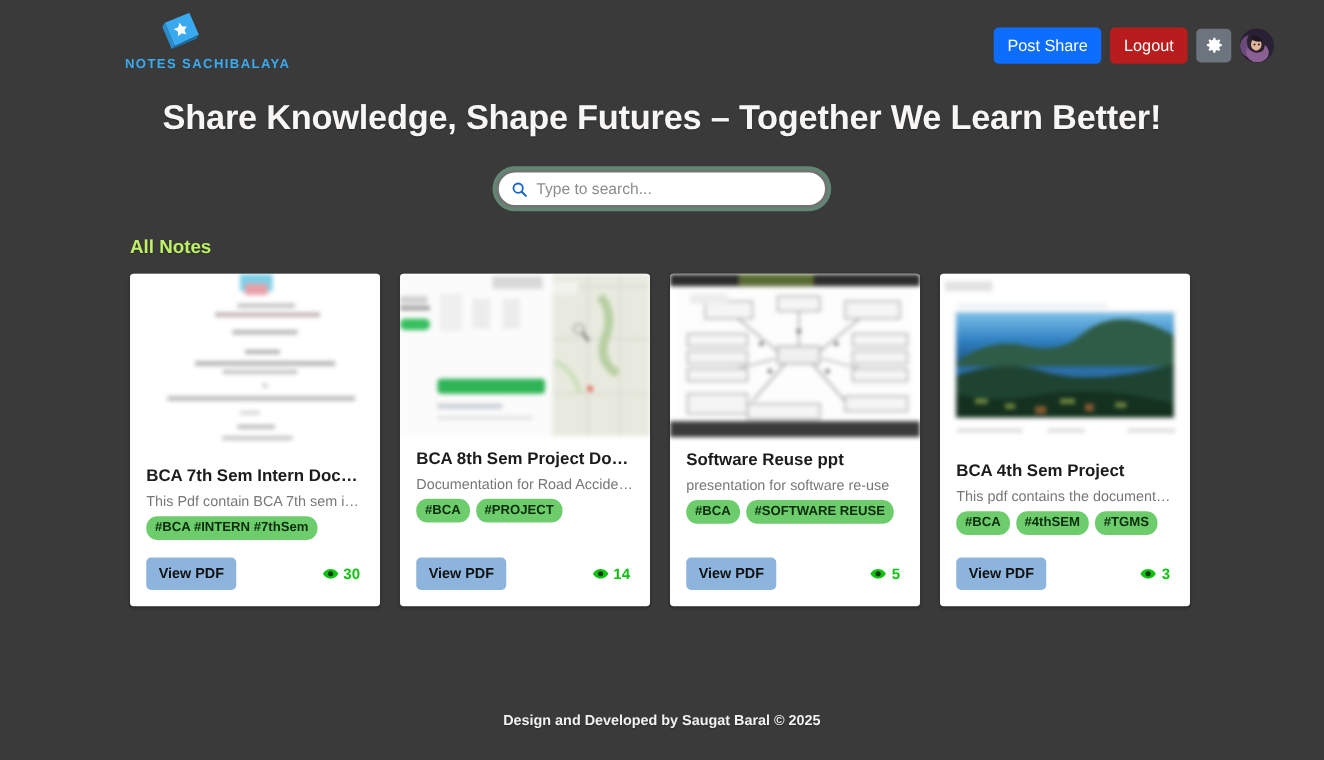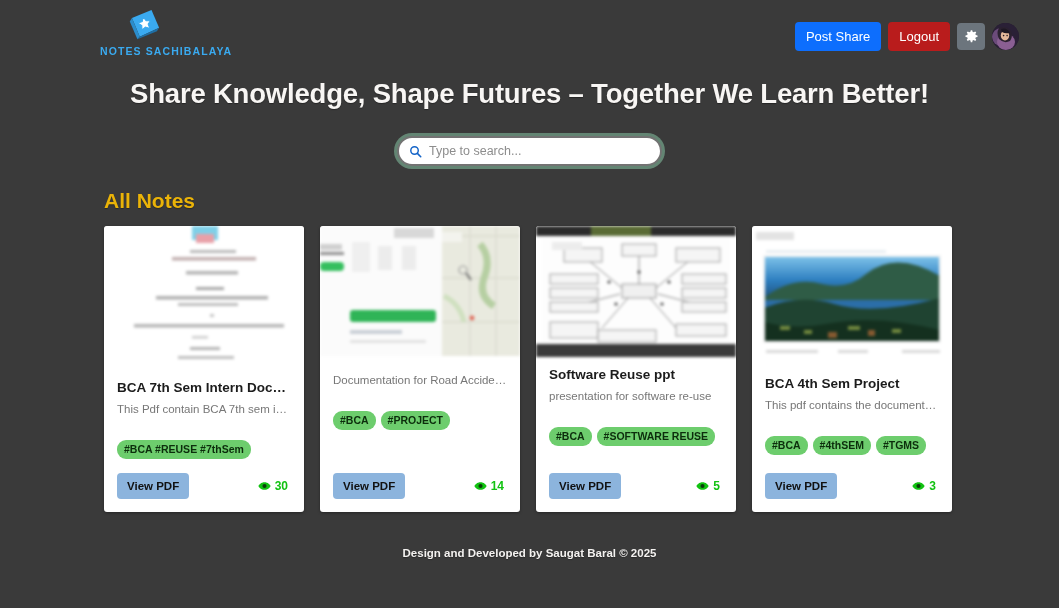--- a/index.html
+++ b/index.html
@@ -122,23 +122,23 @@
     font-family: "Liberation Sans", sans-serif;
     font-size: 12.5px;
     color: #333;
     background: transparent;
   }
   .search-input::placeholder { color: #8d8d8d; }
 
   
   .section-title {
     margin: 23px 0 0 104px;
-    font-size: 21px;
-    font-weight: bold;
-    color: #eab308;
+    font-size: 15px;
+    font-weight: bold;
+    color: #bef264;
     text-shadow: 0 1px 1px rgba(0,0,0,.3);
   }
 
   
   .cards {
     margin: 13px 0 0 104px;
     display: flex;
     gap: 16px;
     width: 848px;
   }
@@ -176,21 +176,21 @@
   }
   .card-desc {
     margin-top: 8px;
     font-size: 11.5px;
     color: #777777;
     white-space: nowrap;
     overflow: hidden;
     text-overflow: ellipsis;
   }
   .tags {
-    margin-top: 25px;
+    margin-top: 5px;
     display: flex;
     flex-wrap: wrap;
     gap: 5px;
   }
   .tag {
     background: #6dcd6d;
     color: #0c2d0c;
     font-size: 10.5px;
     font-weight: bold;
     border-radius: 9px;
@@ -223,21 +223,21 @@
     font-weight: bold;
     color: #12c212;
     padding-right: 3px;
   }
 
   
   .footer {
     position: absolute;
     left: 0;
     right: 0;
-    top: 547px;
+    top: 571px;
     text-align: center;
     font-size: 11.5px;
     font-weight: bold;
     color: #f4f2f0;
     text-shadow: 0 1px 1px rgba(0,0,0,.3);
   }
 </style>
 </head>
 <body>
 
@@ -311,21 +311,21 @@
         <rect x="30" y="98" width="150" height="3.5" fill="#b6b6b6"></rect>
         <rect x="88" y="110" width="16" height="2.5" fill="#cccccc"></rect>
         <rect x="86" y="121" width="30" height="3" fill="#b4b4b4"></rect>
         <rect x="74" y="130" width="56" height="3" fill="#bfbfbf"></rect>
       </svg>
     </div>
     <div class="card-body">
       <div class="card-title">BCA 7th Sem Intern Docu…</div>
       <div class="card-desc">This Pdf contain BCA 7th sem int…</div>
       <div class="tags">
-        <span class="tag">#BCA #REUSE #7thSem</span>
+        <span class="tag">#BCA #INTERN #7thSem</span>
       </div>
       <div class="card-footer">
         <button class="view-pdf">View PDF</button>
         <span class="views">
           <svg width="13" height="10" viewBox="0 0 20 13">
             <path d="M10 0.6C4.8.6 1.4 4.4.6 6.5c.8 2.1 4.2 5.9 9.4 5.9s8.6-3.8 9.4-5.9C18.6 4.4 15.2.6 10 .6z" fill="#12c212"></path>
             <circle cx="10" cy="6.5" r="3.2" fill="#0a3d0a"></circle>
           </svg>
           <span>30</span>
         </span>
@@ -353,20 +353,21 @@
         <path d="M150 0 v130 M176 0 v130" stroke="#dadbd0" stroke-width="1.4"></path>
         <path d="M160 18 q12 14 4 34 q-6 18 10 28" stroke="#b6cfa2" stroke-width="7" fill="none"></path>
         <path d="M124 70 q16 8 20 26" stroke="#cfe0bf" stroke-width="5" fill="none"></path>
         <rect x="122" y="6" width="20" height="10" fill="#f3f3ee"></rect>
         <circle cx="143" cy="44" r="4" fill="none" stroke="#9a9a9a" stroke-width="1.2"></circle>
         <path d="M146 47 l5 7" stroke="#6c6c6c" stroke-width="2"></path>
         <circle cx="152" cy="92" r="2.4" fill="#e06a5a"></circle>
       </svg>
     </div>
     <div class="card-body">
+      <div class="card-title">BCA 8th Sem Project Doc…</div>
       <div class="card-desc">Documentation for Road Acciden…</div>
       <div class="tags">
         <span class="tag">#BCA</span>
         <span class="tag">#PROJECT</span>
       </div>
       <div class="card-footer">
         <button class="view-pdf">View PDF</button>
         <span class="views">
           <svg width="13" height="10" viewBox="0 0 20 13">
             <path d="M10 0.6C4.8.6 1.4 4.4.6 6.5c.8 2.1 4.2 5.9 9.4 5.9s8.6-3.8 9.4-5.9C18.6 4.4 15.2.6 10 .6z" fill="#12c212"></path>

